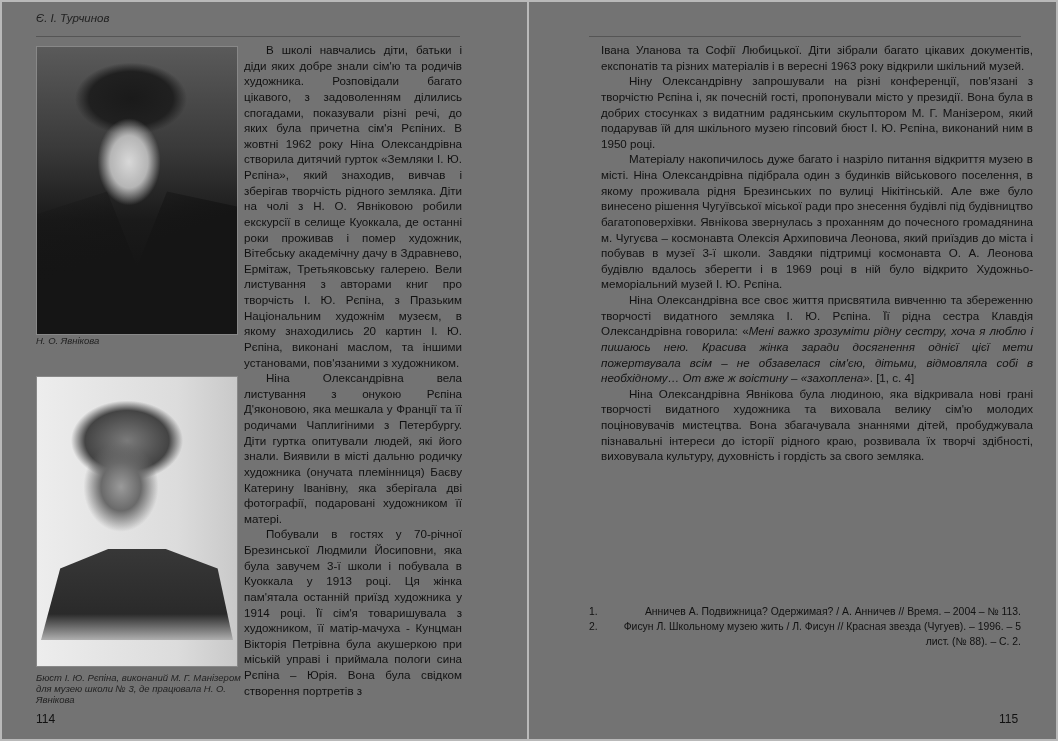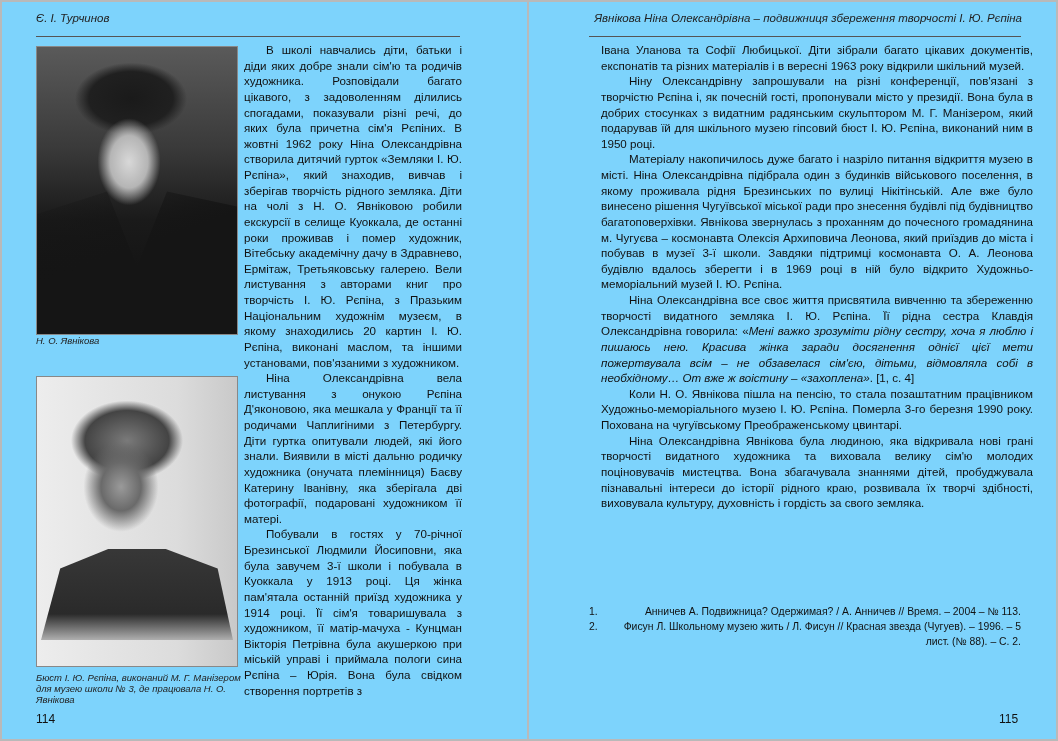--- a/index.html
+++ b/index.html
@@ -1,21 +1,21 @@
 <!DOCTYPE html>
 <html><head>
 <meta charset="utf-8">
 <style>
   html, body { margin:0; padding:0; }
   body {
     width:1058px; height:741px; background:#b9b9b9; position:relative; overflow:hidden;
     font-family:"Liberation Sans", sans-serif; color:#111;
   }
   .page {
-    position:absolute; top:2px; background:#7dd3fc; height:737px; overflow:hidden;
+    position:absolute; top:2px; background:#737373; height:737px; overflow:hidden;
   }
   .page.left { left:2px; width:525px; }
   .page.right { left:529px; width:527px; }
   .running-head {
     position:absolute; top:10px; font-style:italic; font-size:11.5px; color:#222;
   }
   .rule { position:absolute; top:34px; height:1px; background:#555; }
   .left .running-head { left:34px; }
   .left .rule { left:34px; width:424px; }
   .right .running-head { right:34px; }
@@ -97,29 +97,27 @@
   <div class="col-text">
     <p>В школі навчались діти, батьки і діди яких добре знали сім'ю та родичів художника. Розповідали багато цікавого, з задоволенням ділились спогадами, показували різні речі, до яких була причетна сім'я Рєпіних. В жовтні 1962 року Ніна Олександрівна створила дитячий гурток «Земляки І. Ю. Рєпіна», який знаходив, вивчав і зберігав творчість рідного земляка. Діти на чолі з Н. О. Явніковою робили екскурсії в селище Куоккала, де останні роки проживав і помер художник, Вітебську академічну дачу в Здравнево, Ермітаж, Третьяковську галерею. Вели листування з авторами книг про творчість І. Ю. Рєпіна, з Празьким Національним художнім музеєм, в якому знаходились 20 картин І. Ю. Рєпіна, виконані маслом, та іншими установами, пов'язаними з художником.</p>
     <p>Ніна Олександрівна вела листування з онукою Рєпіна Д'яконовою, яка мешкала у Франції та її родичами Чаплигіними з Петербургу. Діти гуртка опитували людей, які його знали. Виявили в місті дальню родичку художника (онучата племінниця) Баєву Катерину Іванівну, яка зберігала дві фотографії, подаровані художником її матері.</p>
     <p>Побували в гостях у 70-річної Брезинської Людмили Йосиповни, яка була завучем 3-ї школи і побувала в Куоккала у 1913 році. Ця жінка пам'ятала останній приїзд художника у 1914 році. Її сім'я товаришувала з художником, її матір-мачуха - Кунцман Вікторія Петрівна була акушеркою при міській управі і приймала пологи сина Рєпіна – Юрія. Вона була свідком створення портретів з</p>
   </div>
 
   <div class="page-num">114</div>
 </div>
 
 <div class="page right">
-  <div class="running-head">Явнікова Ніна Олександрівна – подвижниця збереження творчості І. Ю. Рєпіна</div>
   <div class="rule"></div>
 
   <div class="right-text">
     <p class="cont">Івана Уланова та Софії Любицької. Діти зібрали багато цікавих документів, експонатів та різних матеріалів і в вересні 1963 року відкрили шкільний музей.</p>
     <p>Ніну Олександрівну запрошували на різні конференції, пов'язані з творчістю Рєпіна і, як почесній гості, пропонували місто у президії. Вона була в добрих стосунках з видатним радянським скульптором М. Г. Манізером, який подарував їй для шкільного музею гіпсовий бюст І. Ю. Рєпіна, виконаний ним в 1950 році.</p>
     <p>Матеріалу накопичилось дуже багато і назріло питання відкриття музею в місті. Ніна Олександрівна підібрала один з будинків військового поселення, в якому проживала рідня Брезинських по вулиці Нікітінській. Але вже було винесено рішення Чугуївської міської ради про знесення будівлі під будівництво багатоповерхівки. Явнікова звернулась з проханням до почесного громадянина м. Чугуєва – космонавта Олексія Архиповича Леонова, який приїздив до міста і побував в музеї 3-ї школи. Завдяки підтримці космонавта О. А. Леонова будівлю вдалось зберегти і в 1969 році в ній було відкрито Художньо-меморіальний музей І. Ю. Рєпіна.</p>
     <p><span>Ніна Олександрівна все своє життя присвятила вивченню та збереженню творчості видатного земляка І. Ю. Рєпіна. Її рідна сестра Клавдія Олександрівна говорила: «</span><em>Мені важко зрозуміти рідну сестру, хоча я люблю і пишаюсь нею. Красива жінка заради досягнення однієї цієї мети пожертвувала всім – не обзавелася сім'єю, дітьми, відмовляла собі в необхідному… От вже ж воістину – «захоплена»</em><span>. [1, с. 4]</span></p>
-    <p>Коли Н. О. Явнікова пішла на пенсію, то стала позаштатним працівником Художньо-меморіального музею І. Ю. Рєпіна. Померла 3-го березня 1990 року. Похована на чугуївському Преображенському цвинтарі.</p>
     <p>Ніна Олександрівна Явнікова була людиною, яка відкривала нові грані творчості видатного художника та виховала велику сім'ю молодих поціновувачів мистецтва. Вона збагачувала знаннями дітей, пробуджувала пізнавальні інтереси до історії рідного краю, розвивала їх творчі здібності, виховувала культуру, духовність і гордість за свого земляка.</p>
   </div>
 
   <ol class="refs">
     <li>
       <span class="num">1.</span>
       <span class="txt">Анничев А. Подвижница? Одержимая? / А. Анничев // Время. – 2004 – № 113.</span>
     </li>
     <li>
       <span class="num">2.</span>

